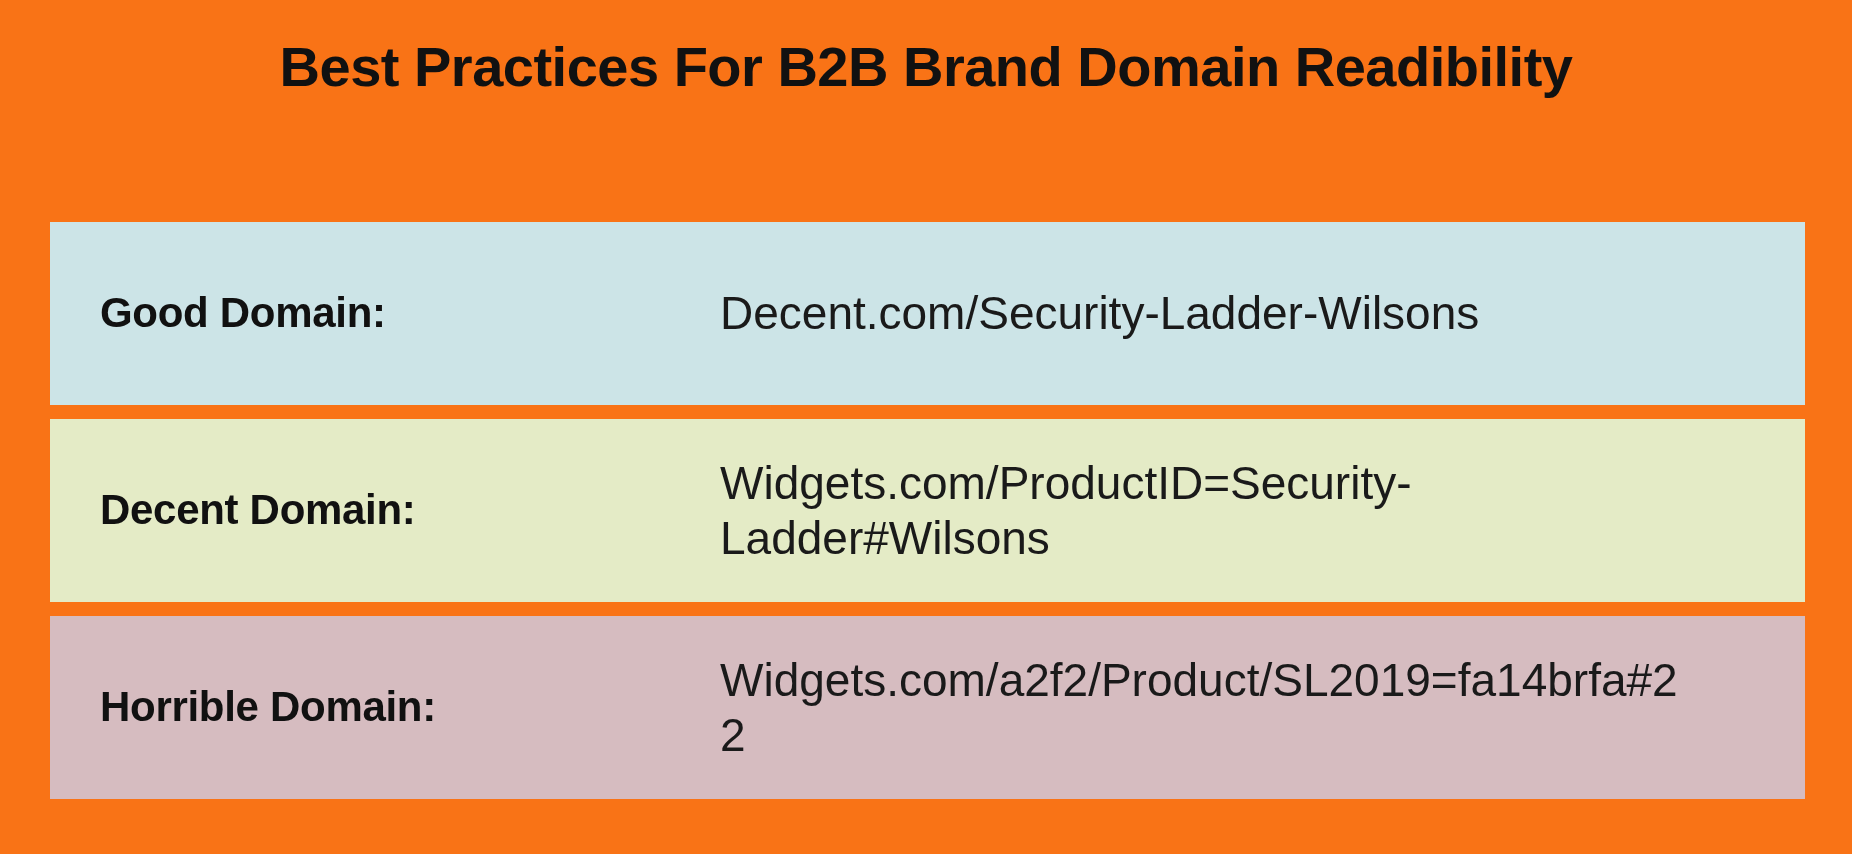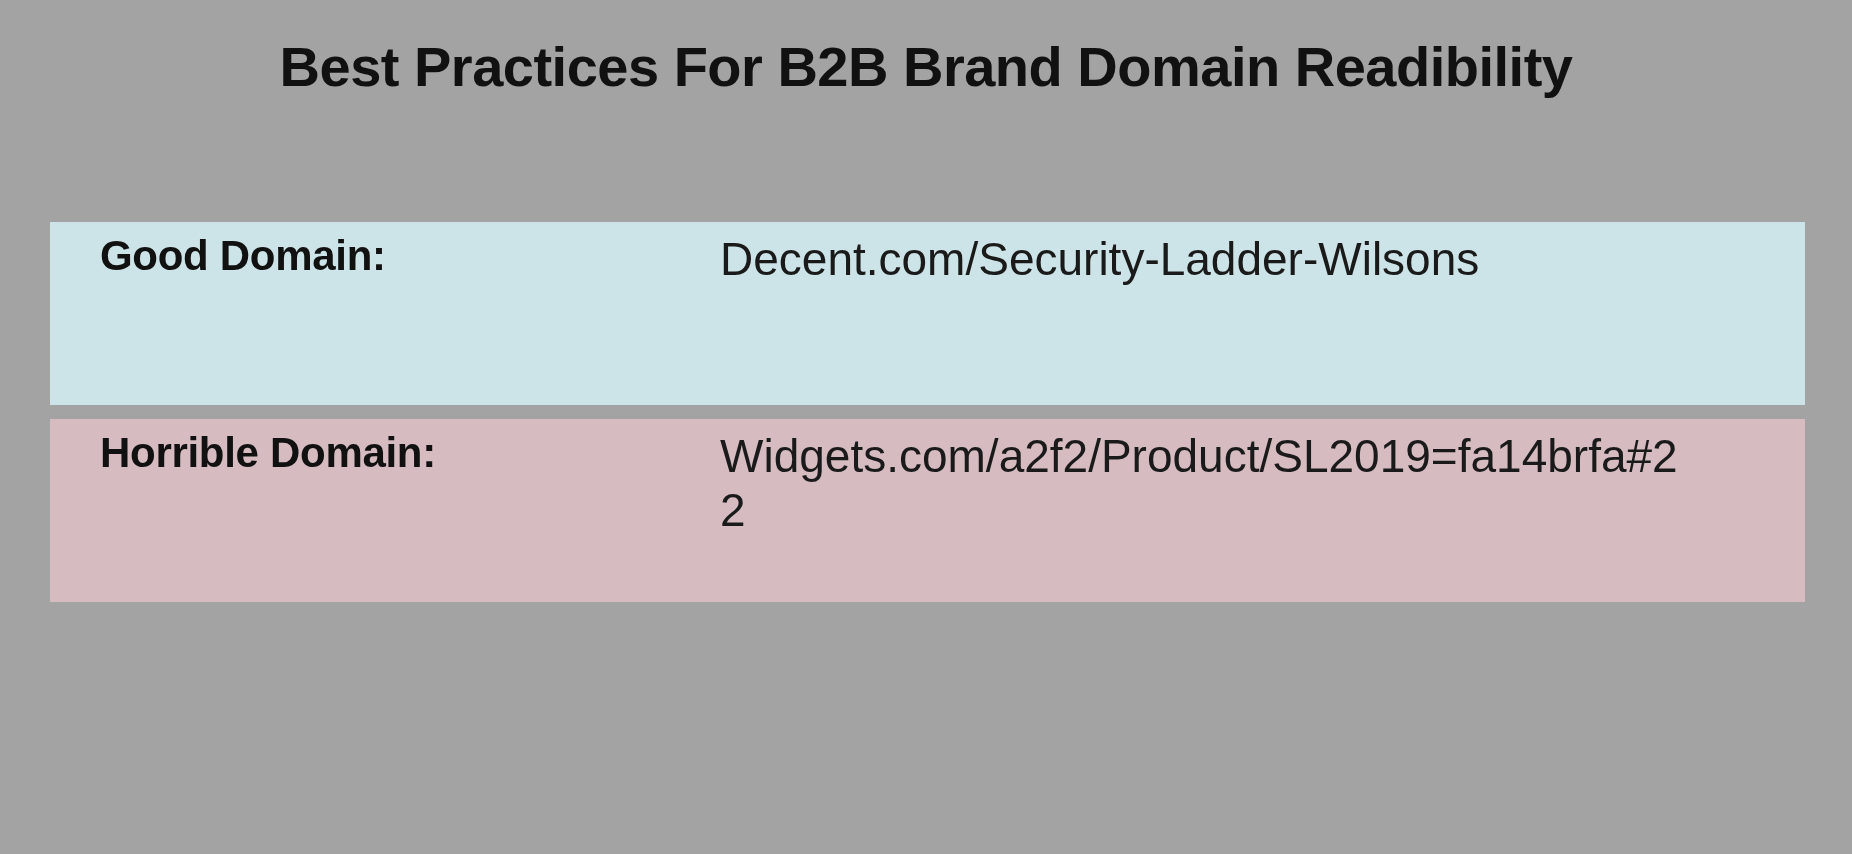--- a/index.html
+++ b/index.html
@@ -12,21 +12,21 @@
     height: 854px;
     font-family: "Liberation Sans", sans-serif;
     color: #000000;
     overflow: hidden;
   }
 
   .slide {
     position: relative;
     width: 1852px;
     height: 854px;
-    background: #a3a3a3;
+    background: #f97316;
     box-sizing: border-box;
   }
 
   .slide-title {
     position: absolute;
     left: 0;
     top: 36px;
     width: 1852px;
     text-align: center;
     font-size: 56px;
@@ -39,20 +39,21 @@
 
   .table {
     position: absolute;
     left: 50px;
     top: 222px;
     width: 1755px;
   }
 
   .row {
     display: flex;
+    align-items: center;
     box-sizing: border-box;
     width: 100%;
     min-height: 183px;
     padding: 10px 0 10px 0;
     margin-bottom: 14px;
   }
   .row:last-child { margin-bottom: 0; }
 
   .row-label {
     flex: 0 0 670px;
@@ -85,20 +86,24 @@
 
   <div class="slide-title">Best Practices For B2B Brand Domain Readibility</div>
 
   <div class="table">
 
     <div class="row" style="background: rgb(204, 228, 231);">
       <div class="row-label">Good Domain:</div>
       <div class="row-value">Decent.com/Security-Ladder-Wilsons</div>
     </div>
 
+    <div class="row" style="background: rgb(228, 235, 198);">
+      <div class="row-label">Decent Domain:</div>
+      <div class="row-value">Widgets.com/ProductID=Security-Ladder#Wilsons</div>
+    </div>
 
     <div class="row" style="background: rgb(214, 188, 192);">
       <div class="row-label">Horrible Domain:</div>
       <div class="row-value">Widgets.com/a2f2/Product/SL2019=fa14brfa#22</div>
     </div>
 
   </div>
 </div>
 
 </body></html>

